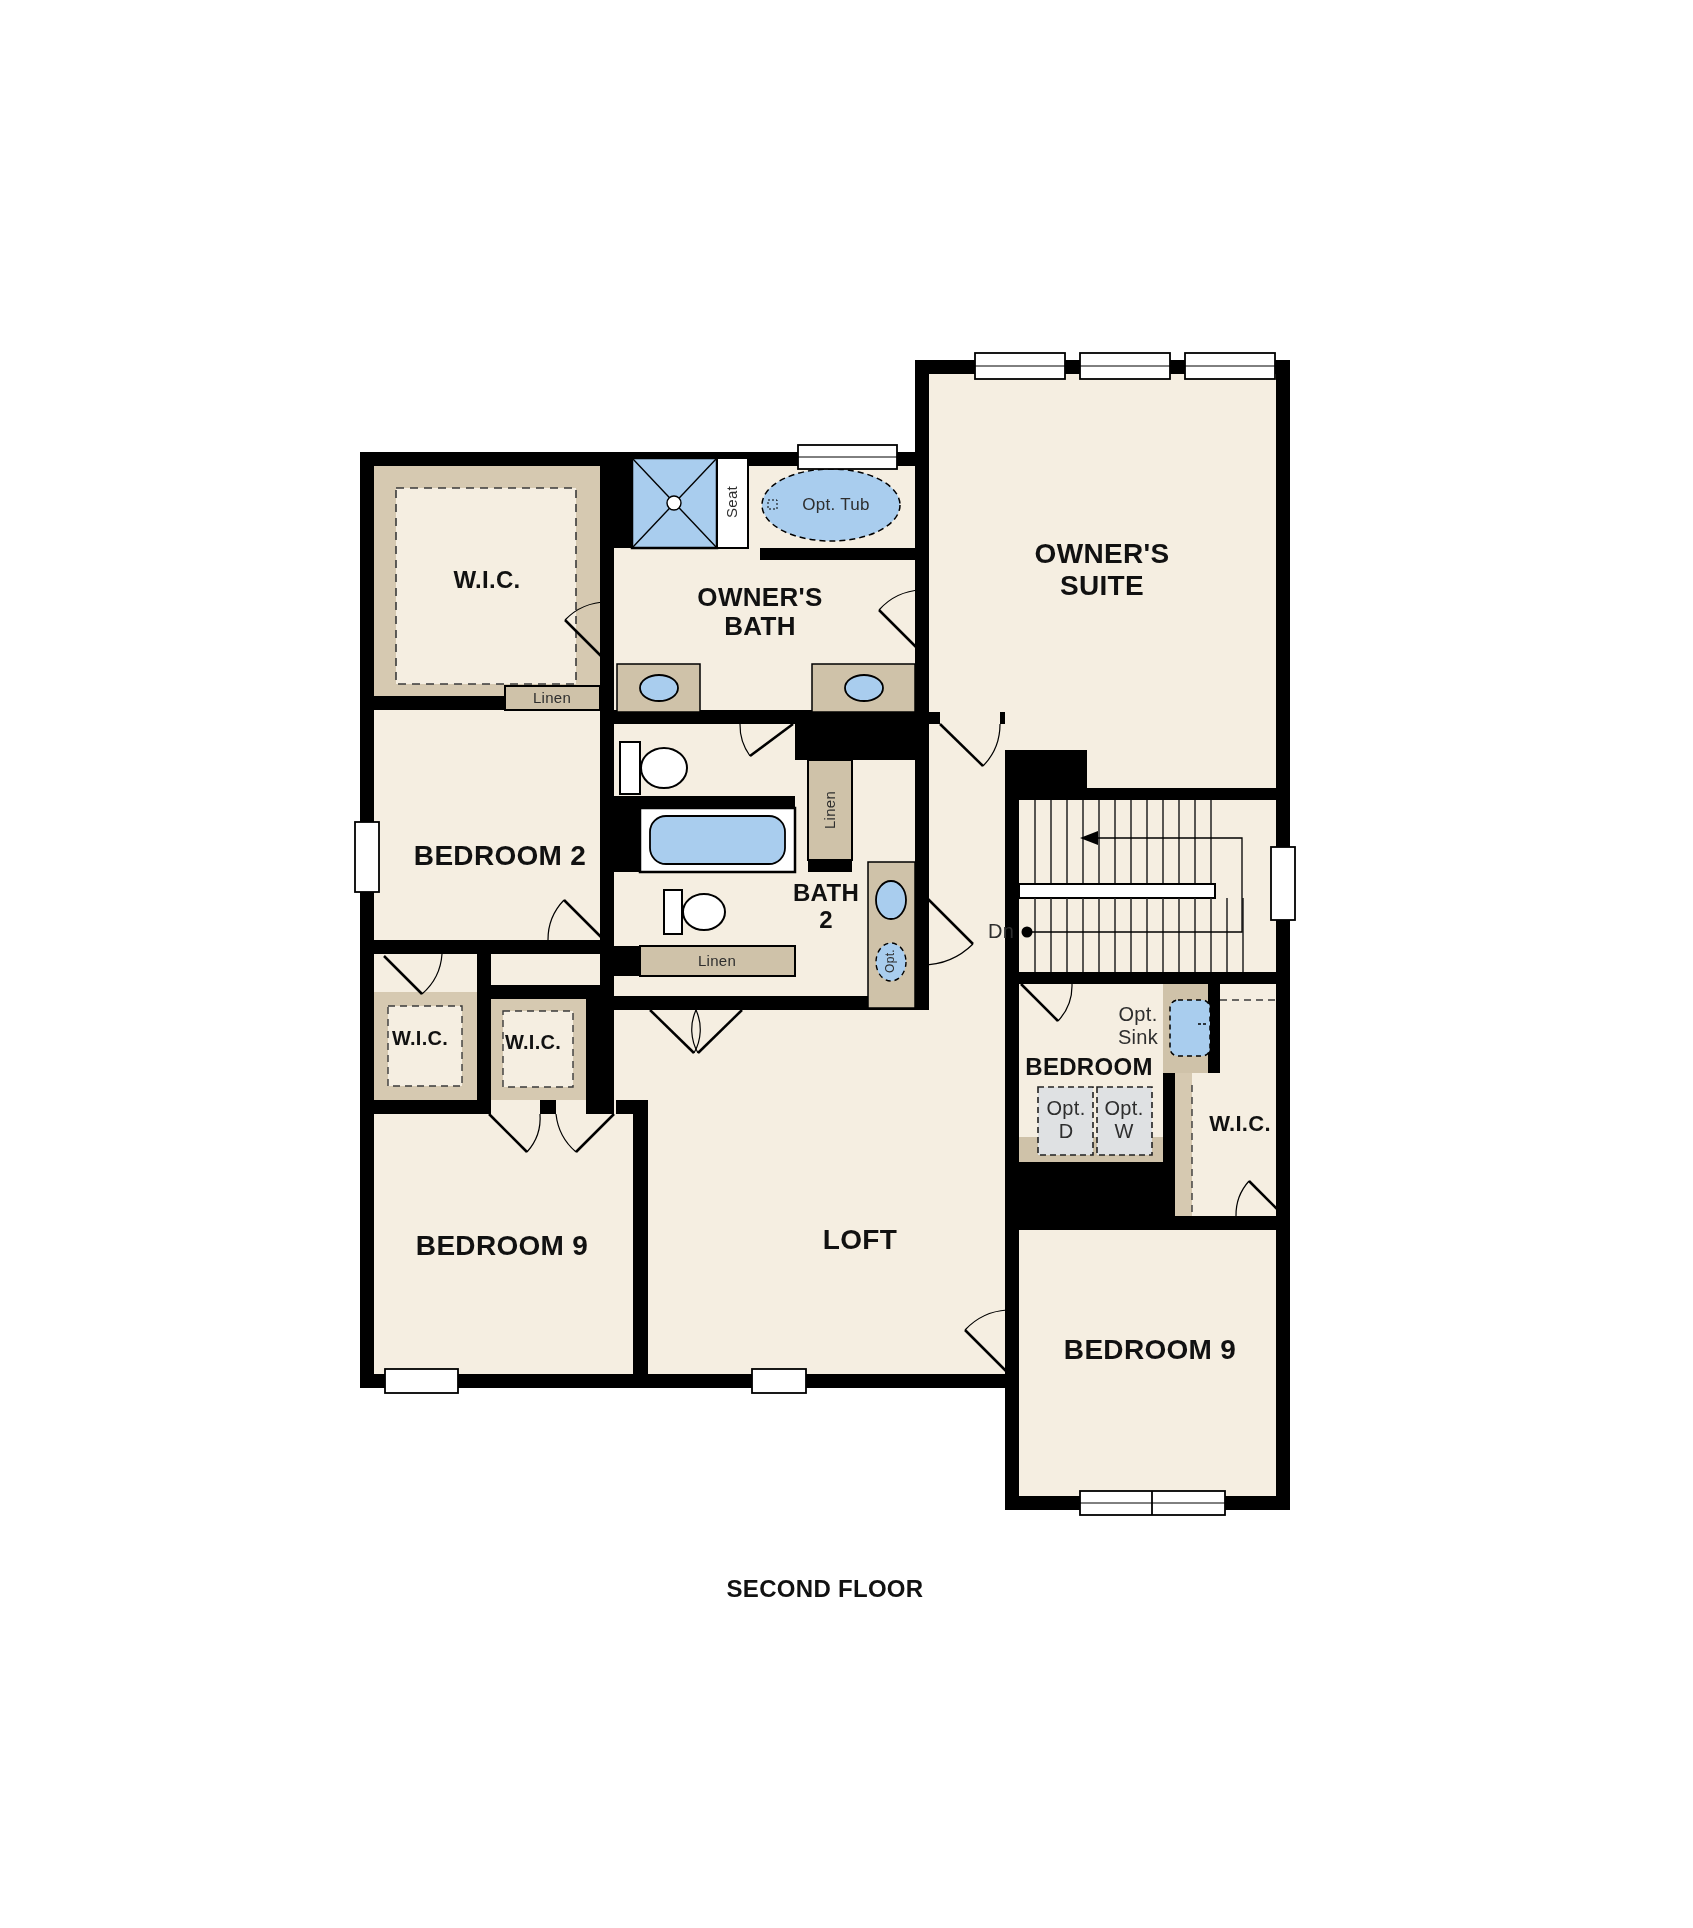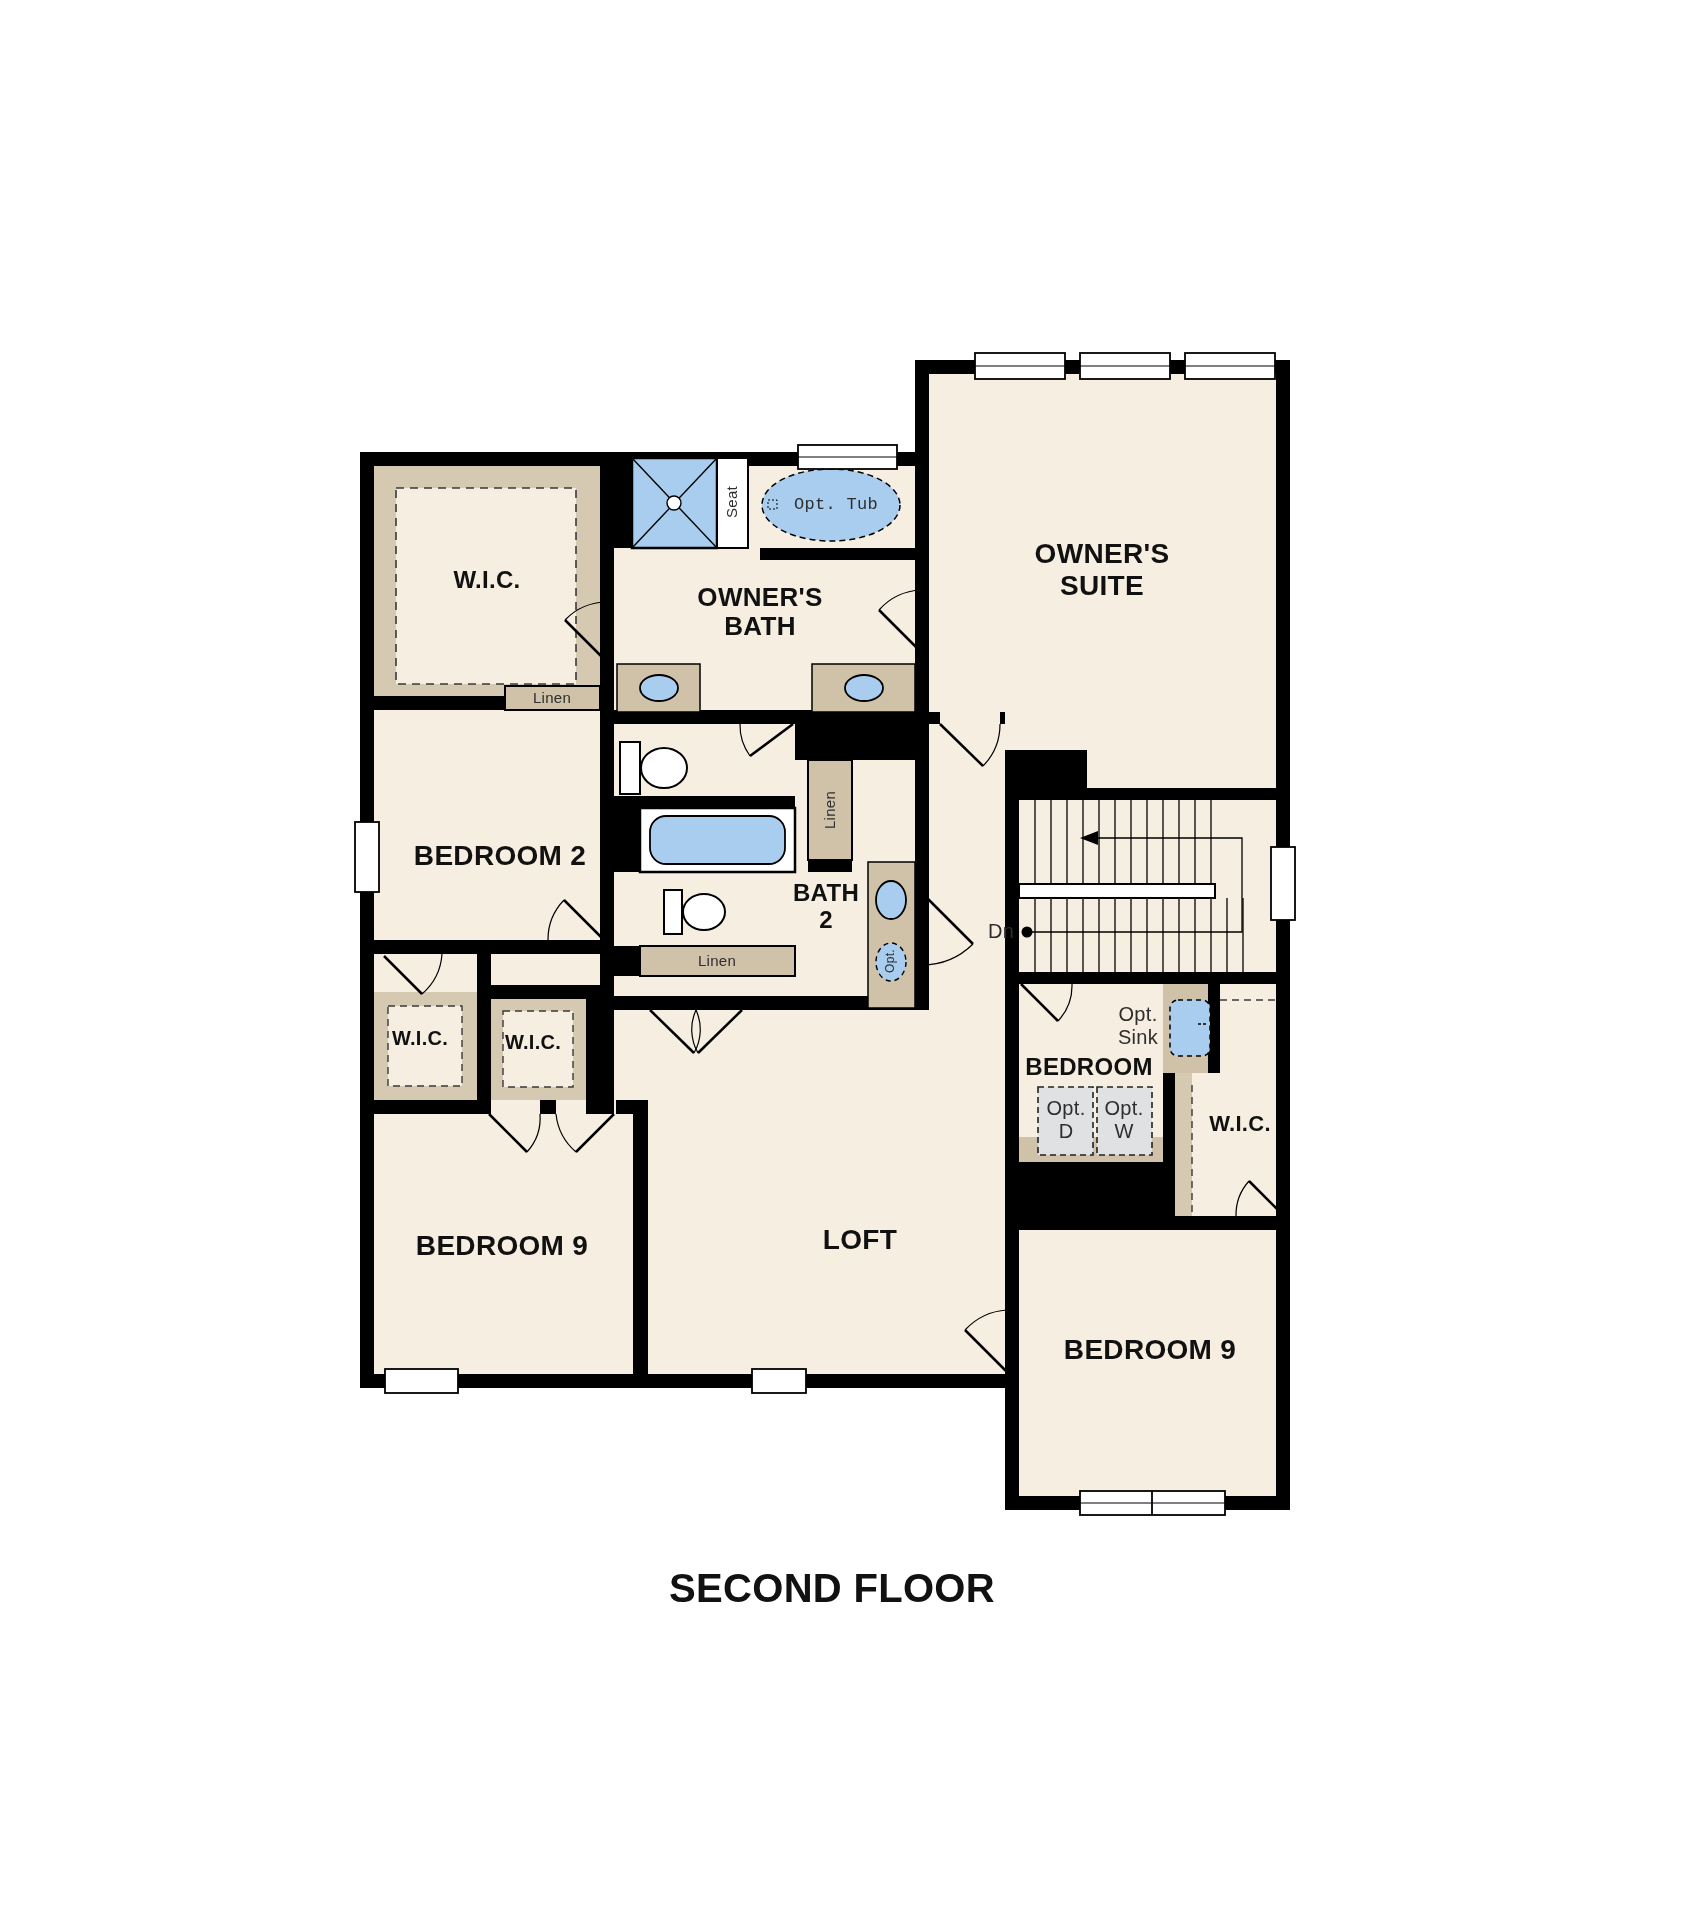--- a/index.html
+++ b/index.html
@@ -3,24 +3,24 @@
 <meta charset="utf-8">
 <style>
   html,body{margin:0;padding:0;background:#ffffff;}
   #stage{position:relative;width:1693px;height:1928px;background:#ffffff;overflow:hidden;
          font-family:"Liberation Sans",sans-serif;}
   #plan-svg{position:absolute;left:0;top:0;}
   .lbl{position:absolute;transform:translate(-50%,-50%);color:#111;text-align:center;
        white-space:pre-line;line-height:1.13;letter-spacing:.3px;}
   .b{font-weight:bold;}
   .rot{transform:translate(-50%,-50%) rotate(-90deg);}
-  .fs30{font-size:40px;margin-left:7px;} .fs28{font-size:28px;} .fs26{font-size:26px;} .fs24{font-size:24px;}
+  .fs30{font-size:24px;} .fs28{font-size:28px;} .fs26{font-size:26px;} .fs24{font-size:24px;}
   .fs22{font-size:22px;} .fs20{font-size:20px;}
   .ann{font-weight:normal;color:#2e2e2e;}
-  .fs17{font-size:17px;font-family:Liberation Mono, monospace;} .fs16{font-size:20px;} .fs15{font-size:15px;} .fs12{font-size:12px;}
+  .fs17{font-size:17px;} .fs16{font-size:20px;} .fs15{font-size:15px;} .fs12{font-size:12px;}
 </style>
 </head>
 <body>
 
 <div id="stage">
 
   <svg id="plan-svg" width="1693" height="1928" viewBox="0 0 1693 1928">
 
     <g>
       <rect x="360" y="452" width="569" height="936" fill="#000"></rect>

